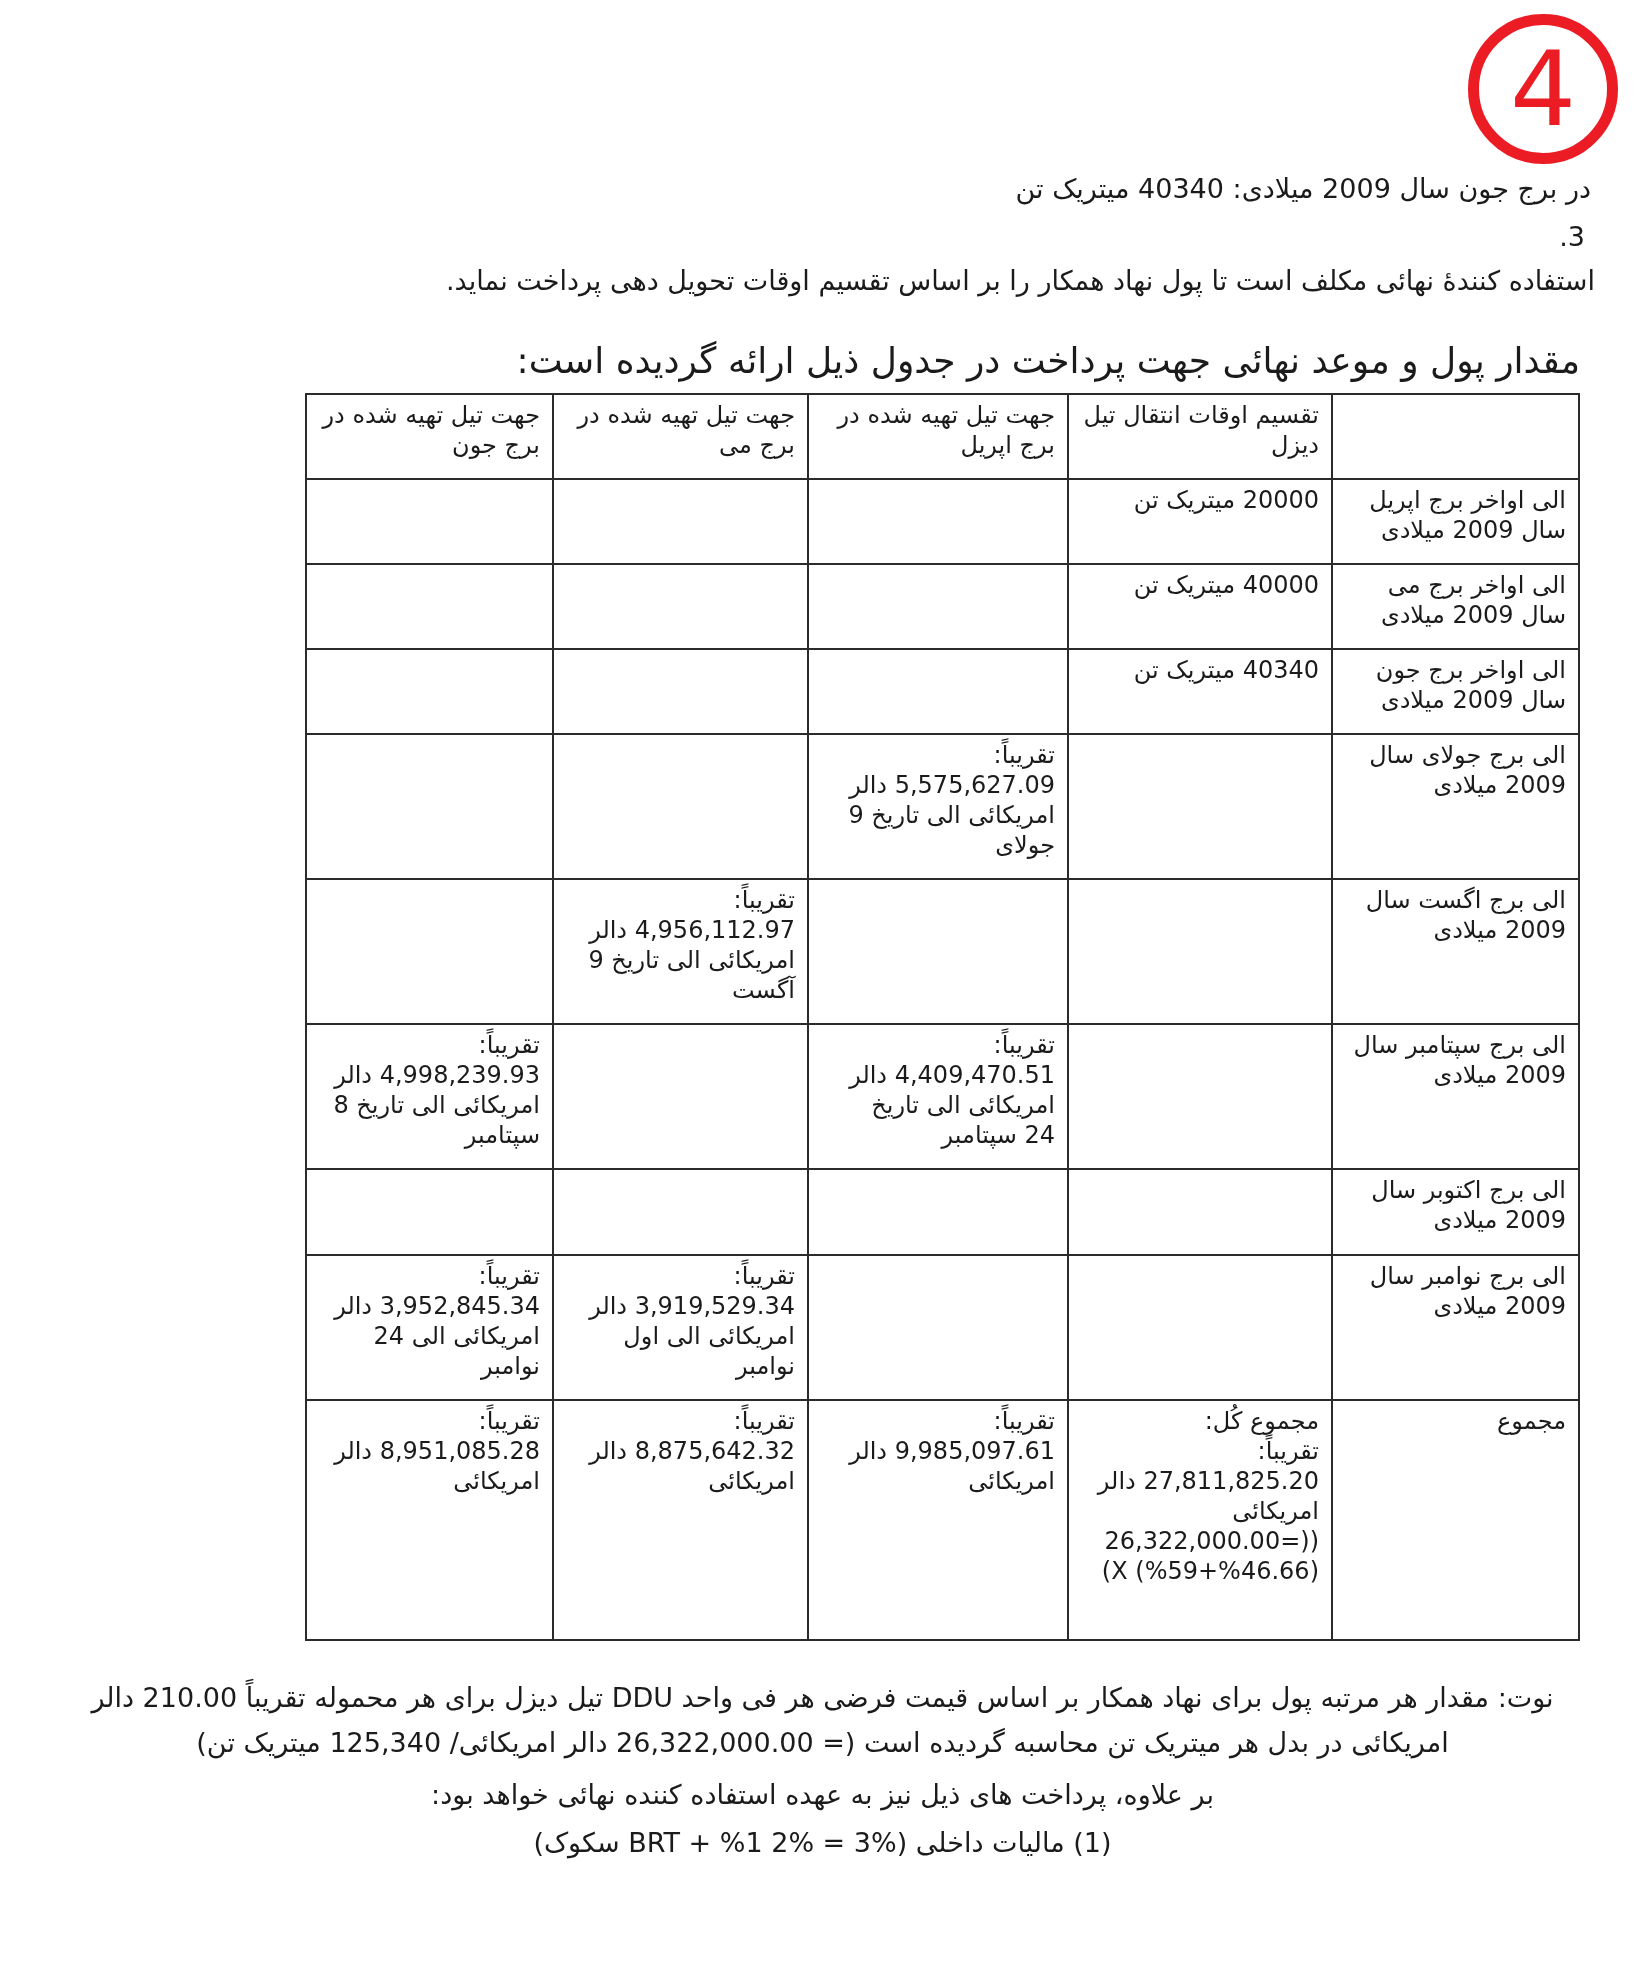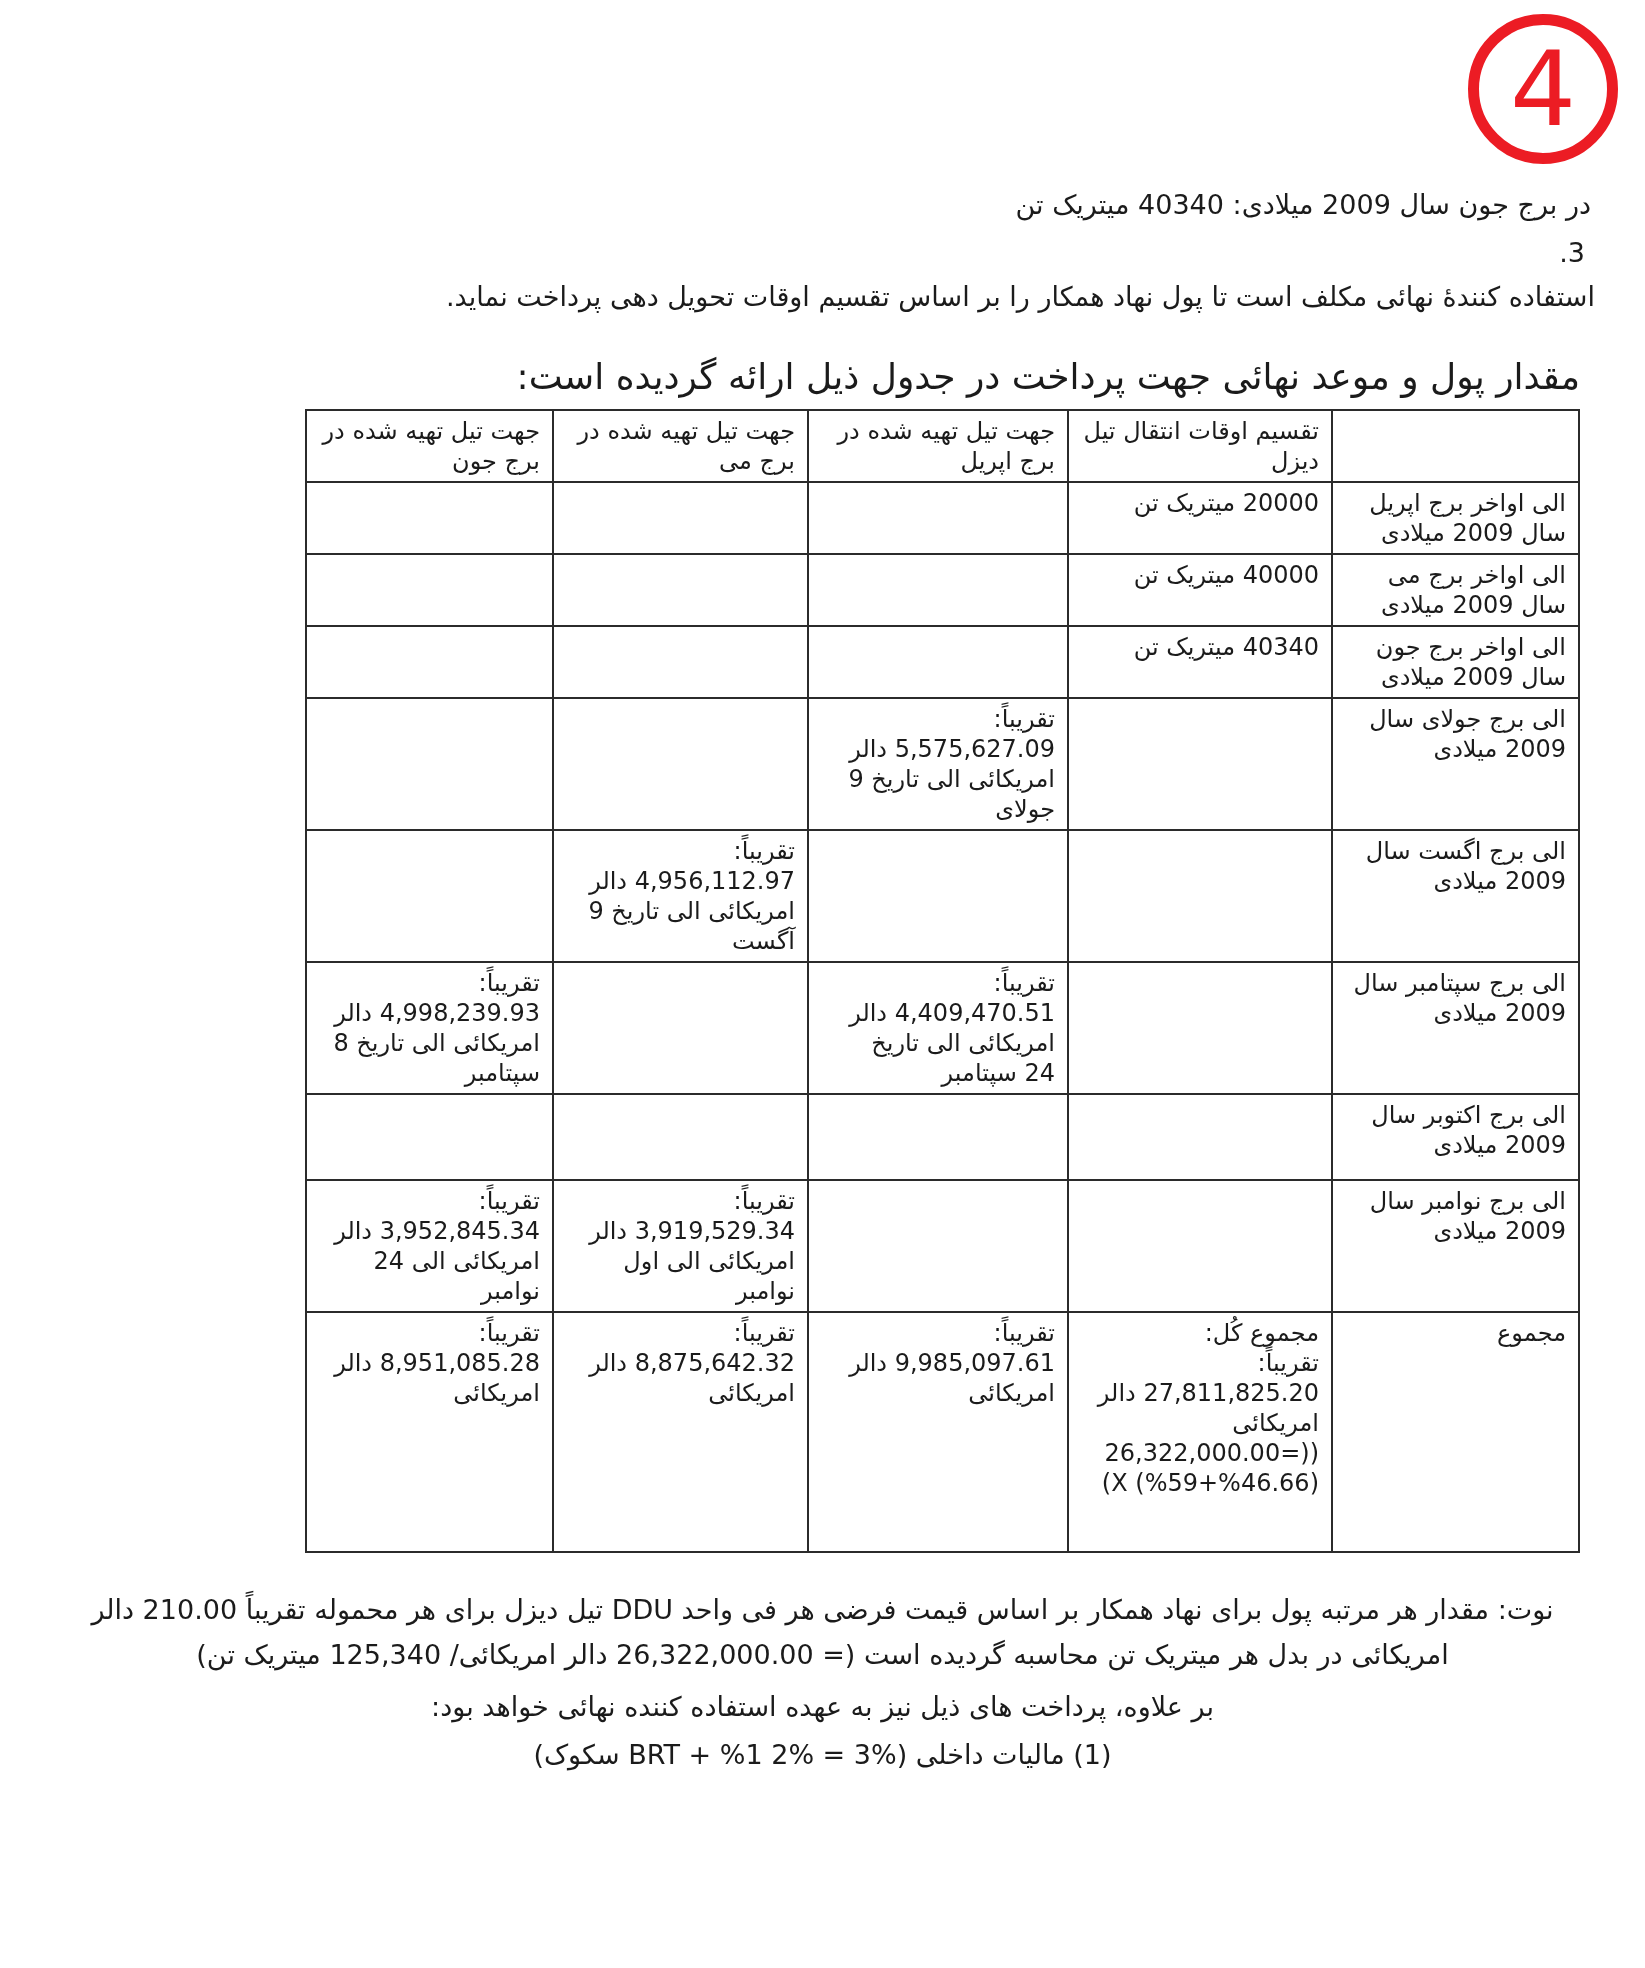--- a/index.html
+++ b/index.html
@@ -20,40 +20,40 @@
     border:11px solid #ec1c24;
     border-radius:50%;
     display:flex;align-items:center;justify-content:center;
     color:#ec1c24;
     font-size:104px;
     line-height:1;
     font-family:"DejaVu Sans", sans-serif;
   }
   .content{
     position:absolute;
-    top:16px;right:50px;left:50px;
+    top:0;right:50px;left:50px;
   }
   .intro{margin-top:168px;font-size:27px;line-height:1.55;text-align:right;}
   .intro .lineA{padding-right:4px;}
   .item3{display:flex;flex-direction:row;gap:26px;padding-right:10px;margin-top:6px;}
   .lineC{margin-top:2px;}
   .caption{margin-top:38px;font-size:36px;text-align:right;margin-left:15px;margin-right:15px;}
   table.sched{
     border-collapse:collapse;
     margin-top:12px;
     margin-right:15px;
     table-layout:fixed;
     width:1273px;
     font-size:24px;
   }
   table.sched td, table.sched th{
     border:2px solid #2b2b2b;
     vertical-align:top;
     text-align:right;
-    padding:5px 12px 5px 8px;
+    padding:5px 12px 18px 8px;
     line-height:30px;
     font-weight:normal;
     white-space:pre-line;
     overflow:hidden;
   }
   col.c-label{width:247px;}
   col.c-sched{width:264px;}
   col.c-apr{width:260px;}
   col.c-may{width:255px;}
   col.c-jun{width:247px;}

